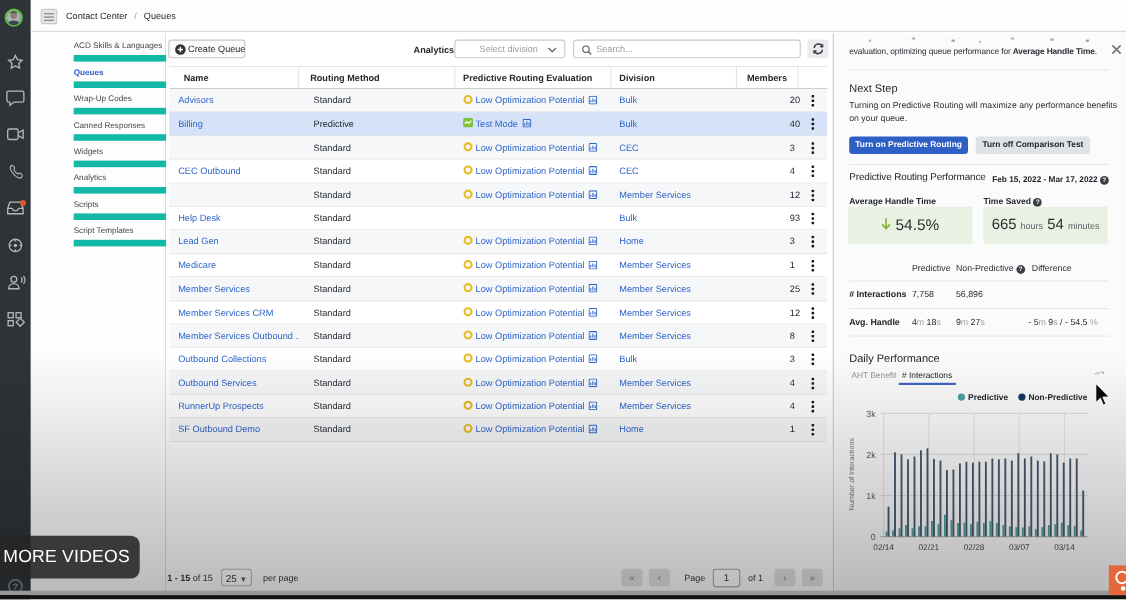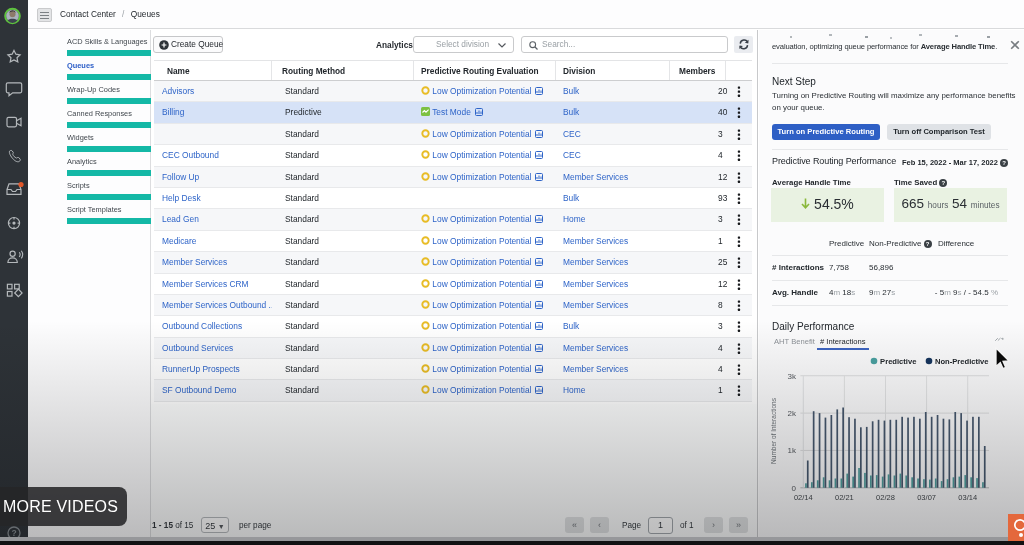--- a/index.html
+++ b/index.html
@@ -214,21 +214,20 @@
             </svg></span>
           <span class="cell c4 link">CEC</span>
           <span class="cell c5">4</span>
           <span class="cell c6"><svg width="4" height="12" viewBox="0 0 4 12" style="margin:5px 0 0 3px;">
               <rect x="0.8" y="0.4" width="2.3" height="2.3" rx="0.6" fill="#17191c"></rect>
               <rect x="0.8" y="4.5" width="2.3" height="2.3" rx="0.6" fill="#17191c"></rect>
               <rect x="0.8" y="8.6" width="2.3" height="2.3" rx="0.6" fill="#17191c"></rect>
             </svg></span>
         </div>
         <div class="row odd">
-          <span class="cell c1 link">Follow Up</span>
           <span class="cell c2">Standard</span>
           <span class="cell c3"><svg width="9" height="9" viewBox="0 0 9 9" style="vertical-align:-1px">
               <circle cx="4.5" cy="4.5" r="3.2" fill="none" stroke="#e8bc25" stroke-width="1.9"></circle>
             </svg> <span class="link">Low Optimization Potential</span><svg width="8" height="8" viewBox="0 0 8 8" style="vertical-align:-1px;margin-left:4px">
               <rect x="0.5" y="0.5" width="7" height="7" rx="1" fill="none" stroke="#2e64c8" stroke-width="1"></rect>
               <path d="M2 6 V4 M4 6 V2.5 M6 6 V3.5" stroke="#2e64c8" stroke-width="1"></path>
             </svg></span>
           <span class="cell c4 link">Member Services</span>
           <span class="cell c5">12</span>
           <span class="cell c6"><svg width="4" height="12" viewBox="0 0 4 12" style="margin:5px 0 0 3px;">

